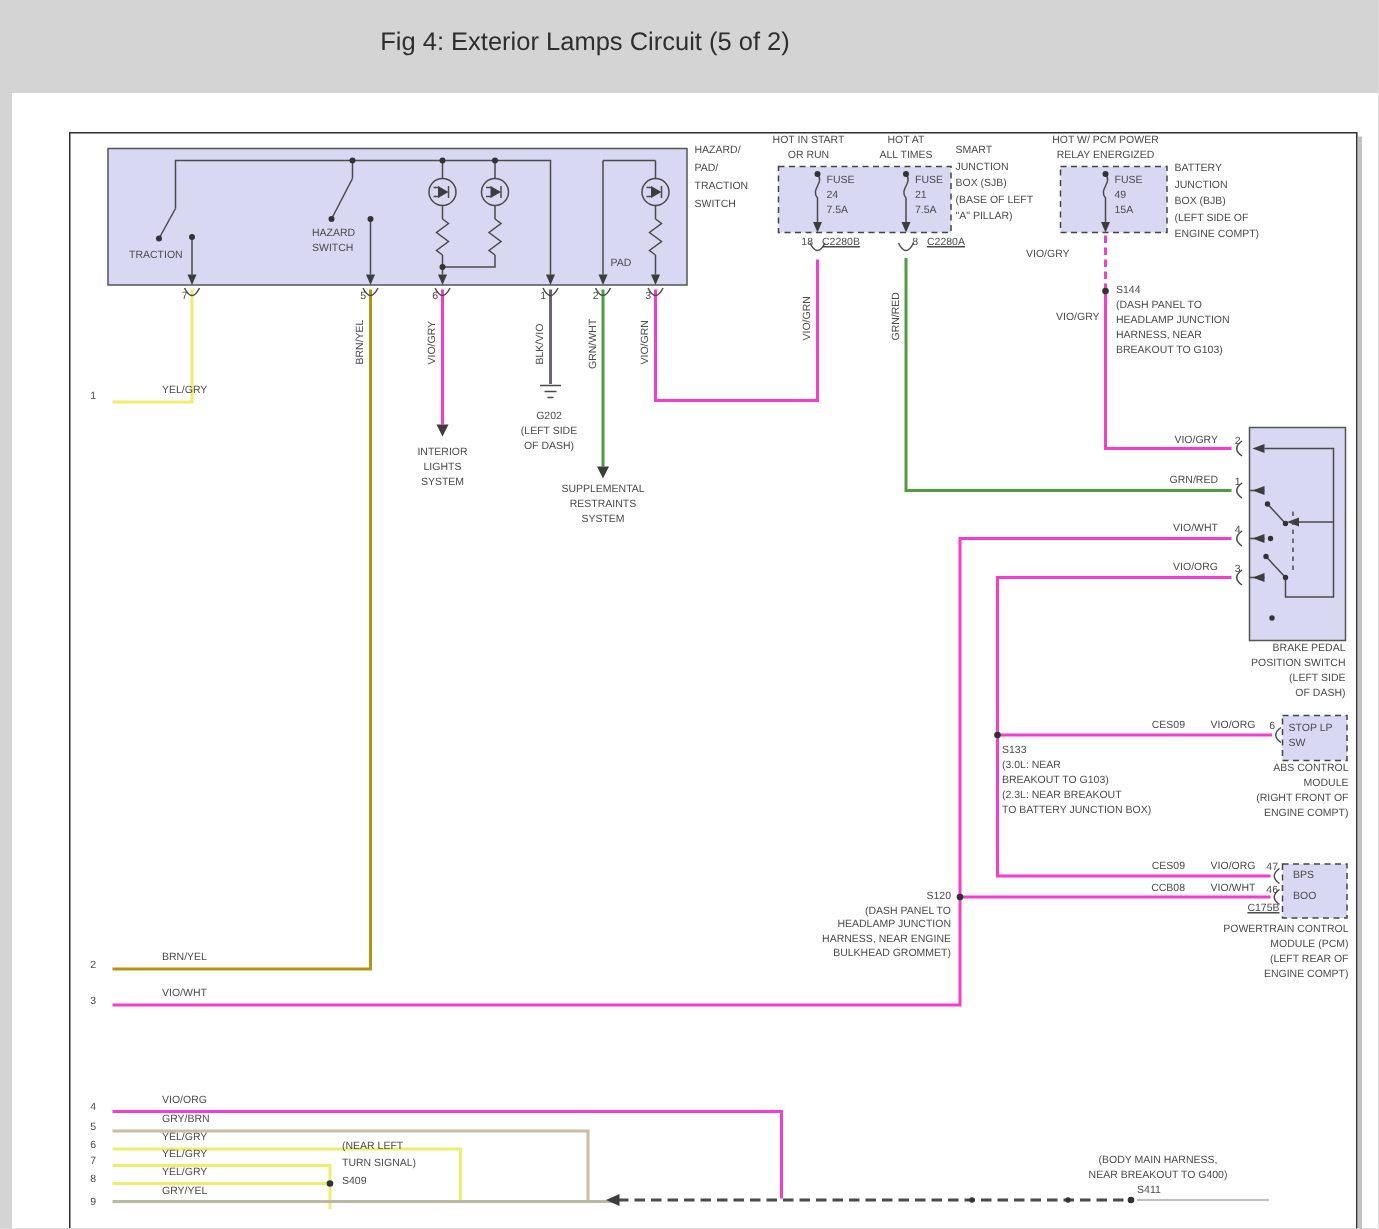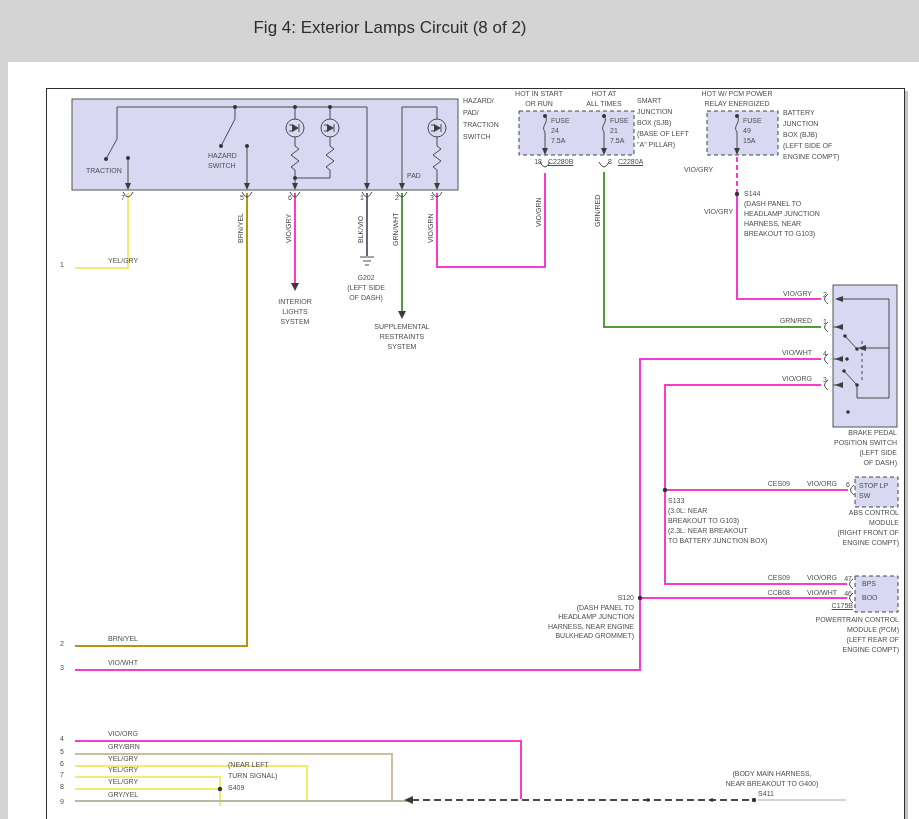--- a/index.html
+++ b/index.html
@@ -38,21 +38,21 @@
   .box{fill:var(--c-component_fill,#d8d8f3);stroke:#555;stroke-width:1;}
   .boxd{fill:var(--c-component_fill,#d8d8f3);stroke:#444;stroke-width:1;stroke-dasharray:4 3;}
   .dot{fill:#333;stroke:none;}
   .arr{fill:#3d3d3d;stroke:none;}
 </style>
 </head>
 <body>
 
 <div id="stage">
   <div id="titlebar">
-    <div id="fig-title">Fig 4: Exterior Lamps Circuit (8 of 2)</div>
+    <div id="fig-title">Fig 4: Exterior Lamps Circuit (5 of 2)</div>
   </div>
   <div id="panel"></div>
   <div id="dborder"></div>
 
   <svg id="wires-svg" width="919" height="819" viewBox="0 0 919 819" xmlns="http://www.w3.org/2000/svg">
 
     <g>
       <rect class="box" x="72" y="99" width="386" height="91"></rect>
       <rect class="boxd" x="519" y="111" width="115" height="44"></rect>
       <rect class="boxd" x="707" y="111" width="71" height="44"></rect>

